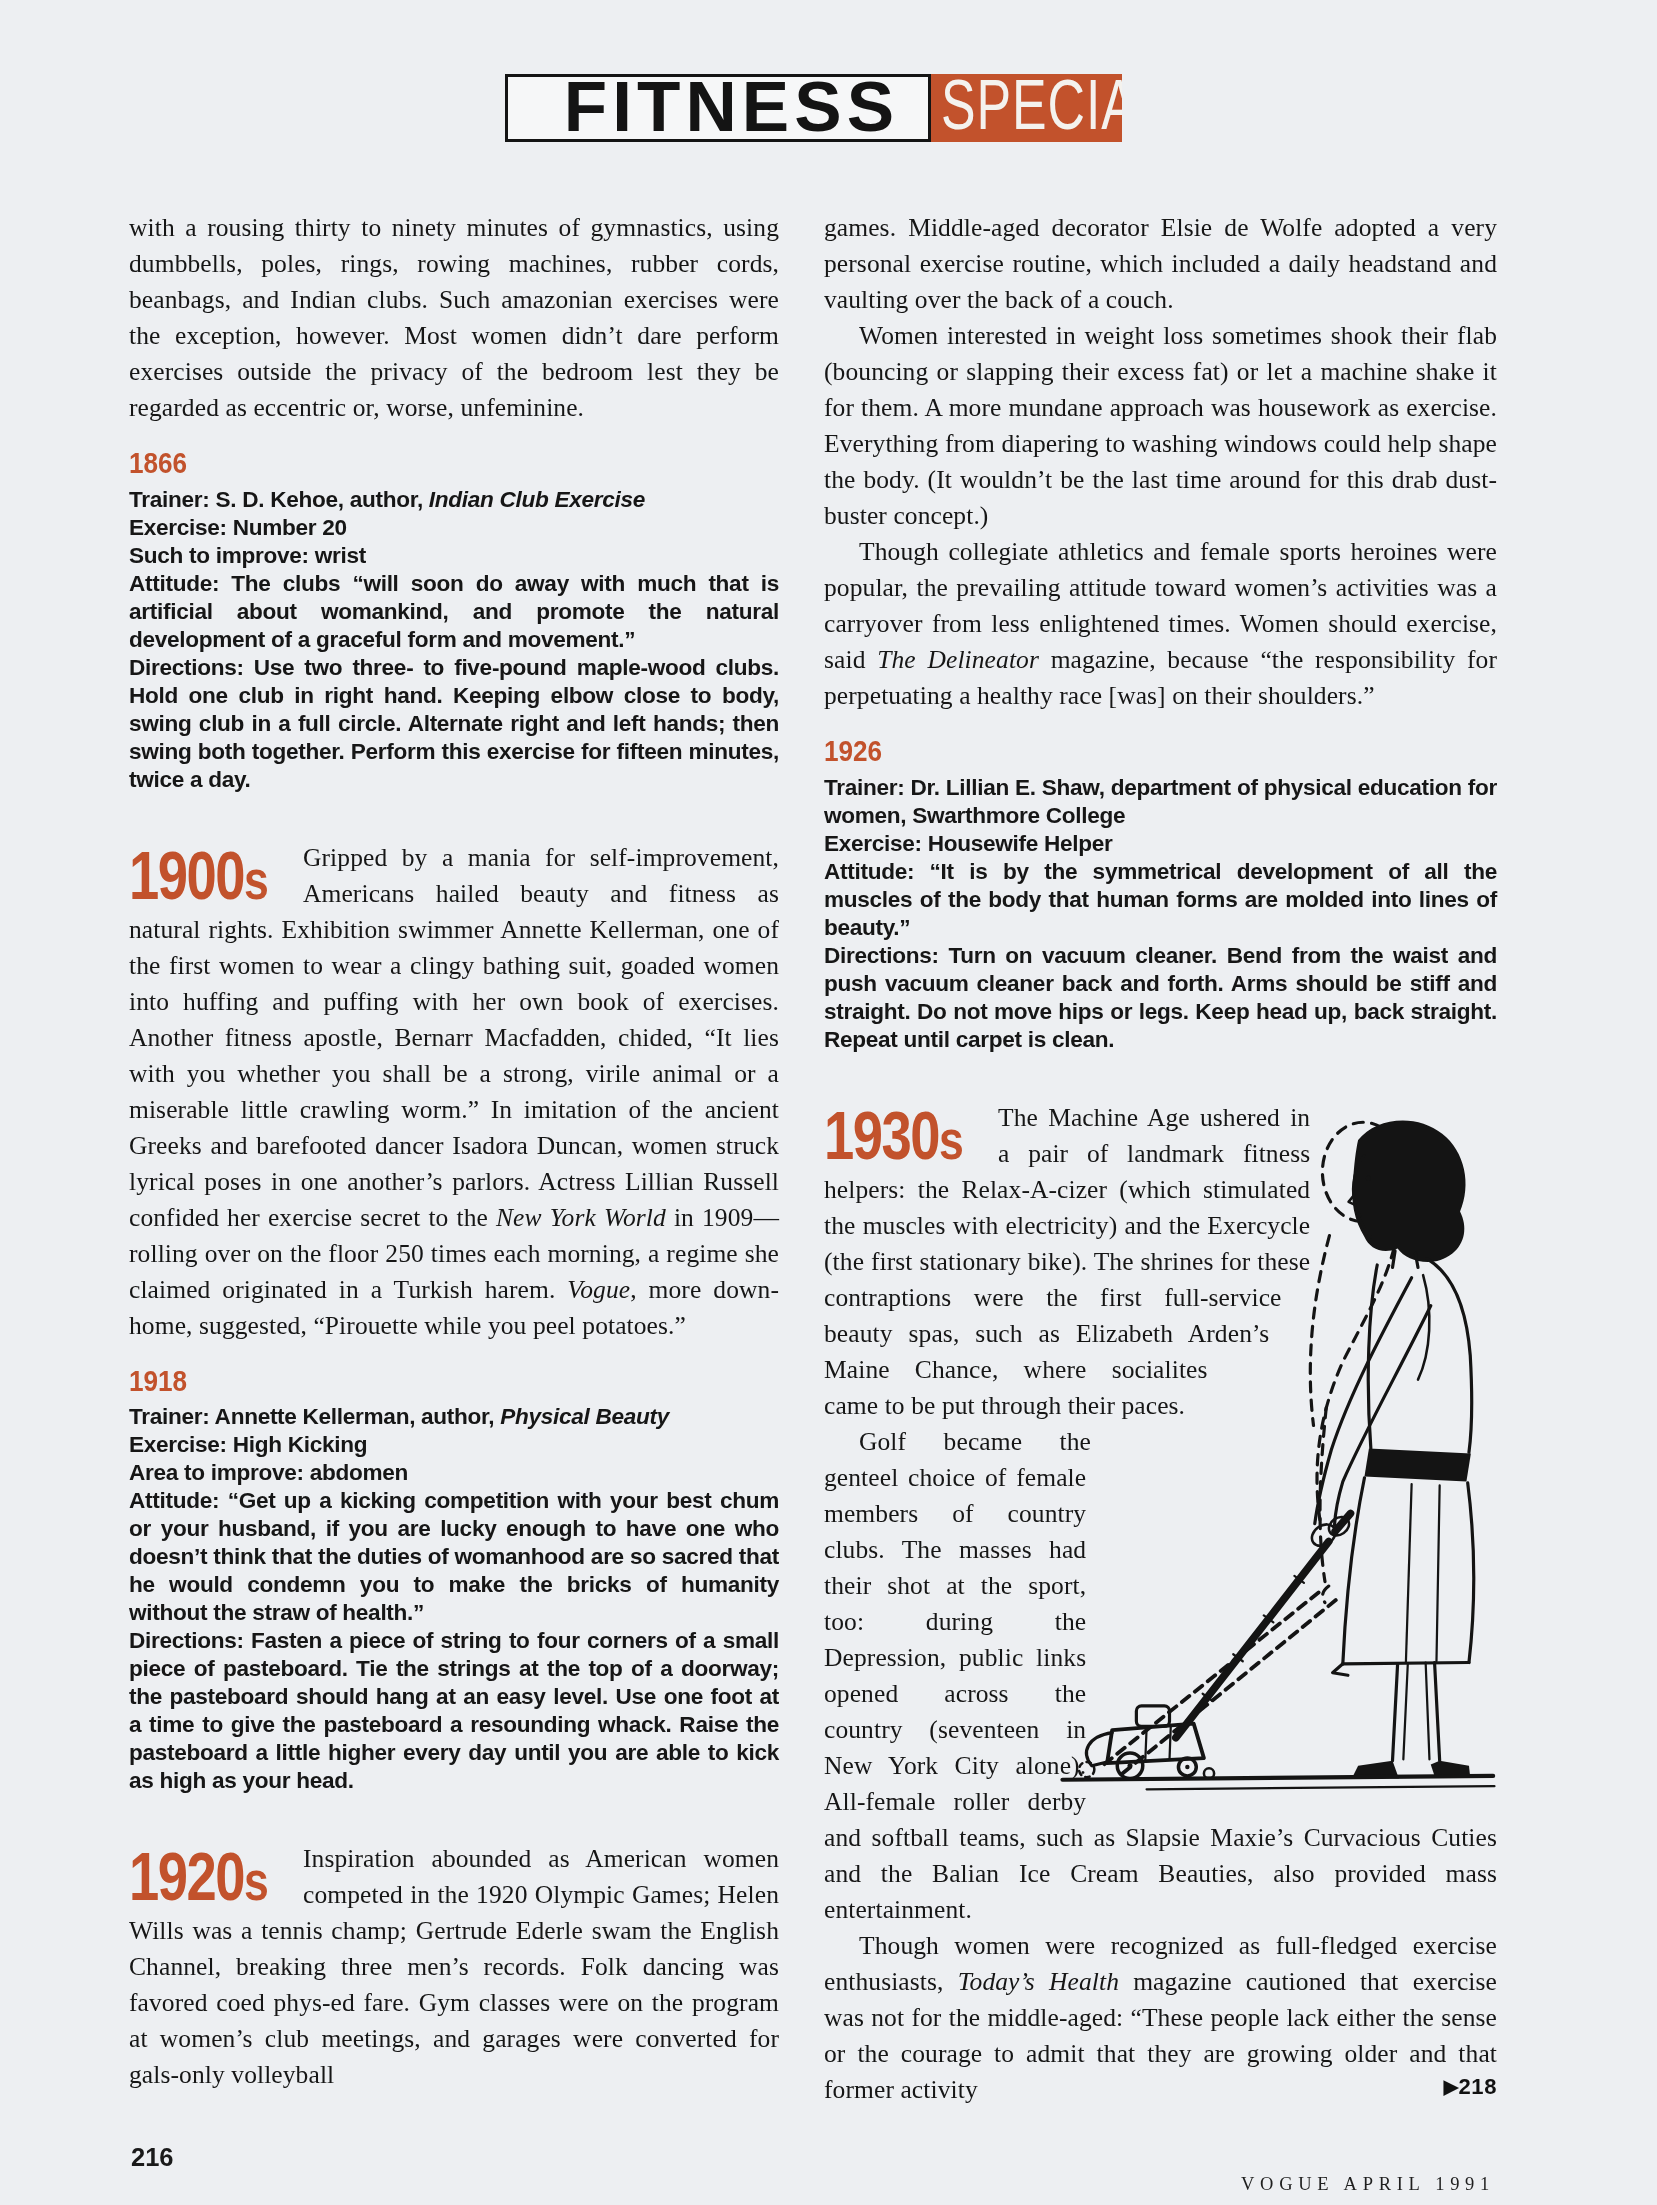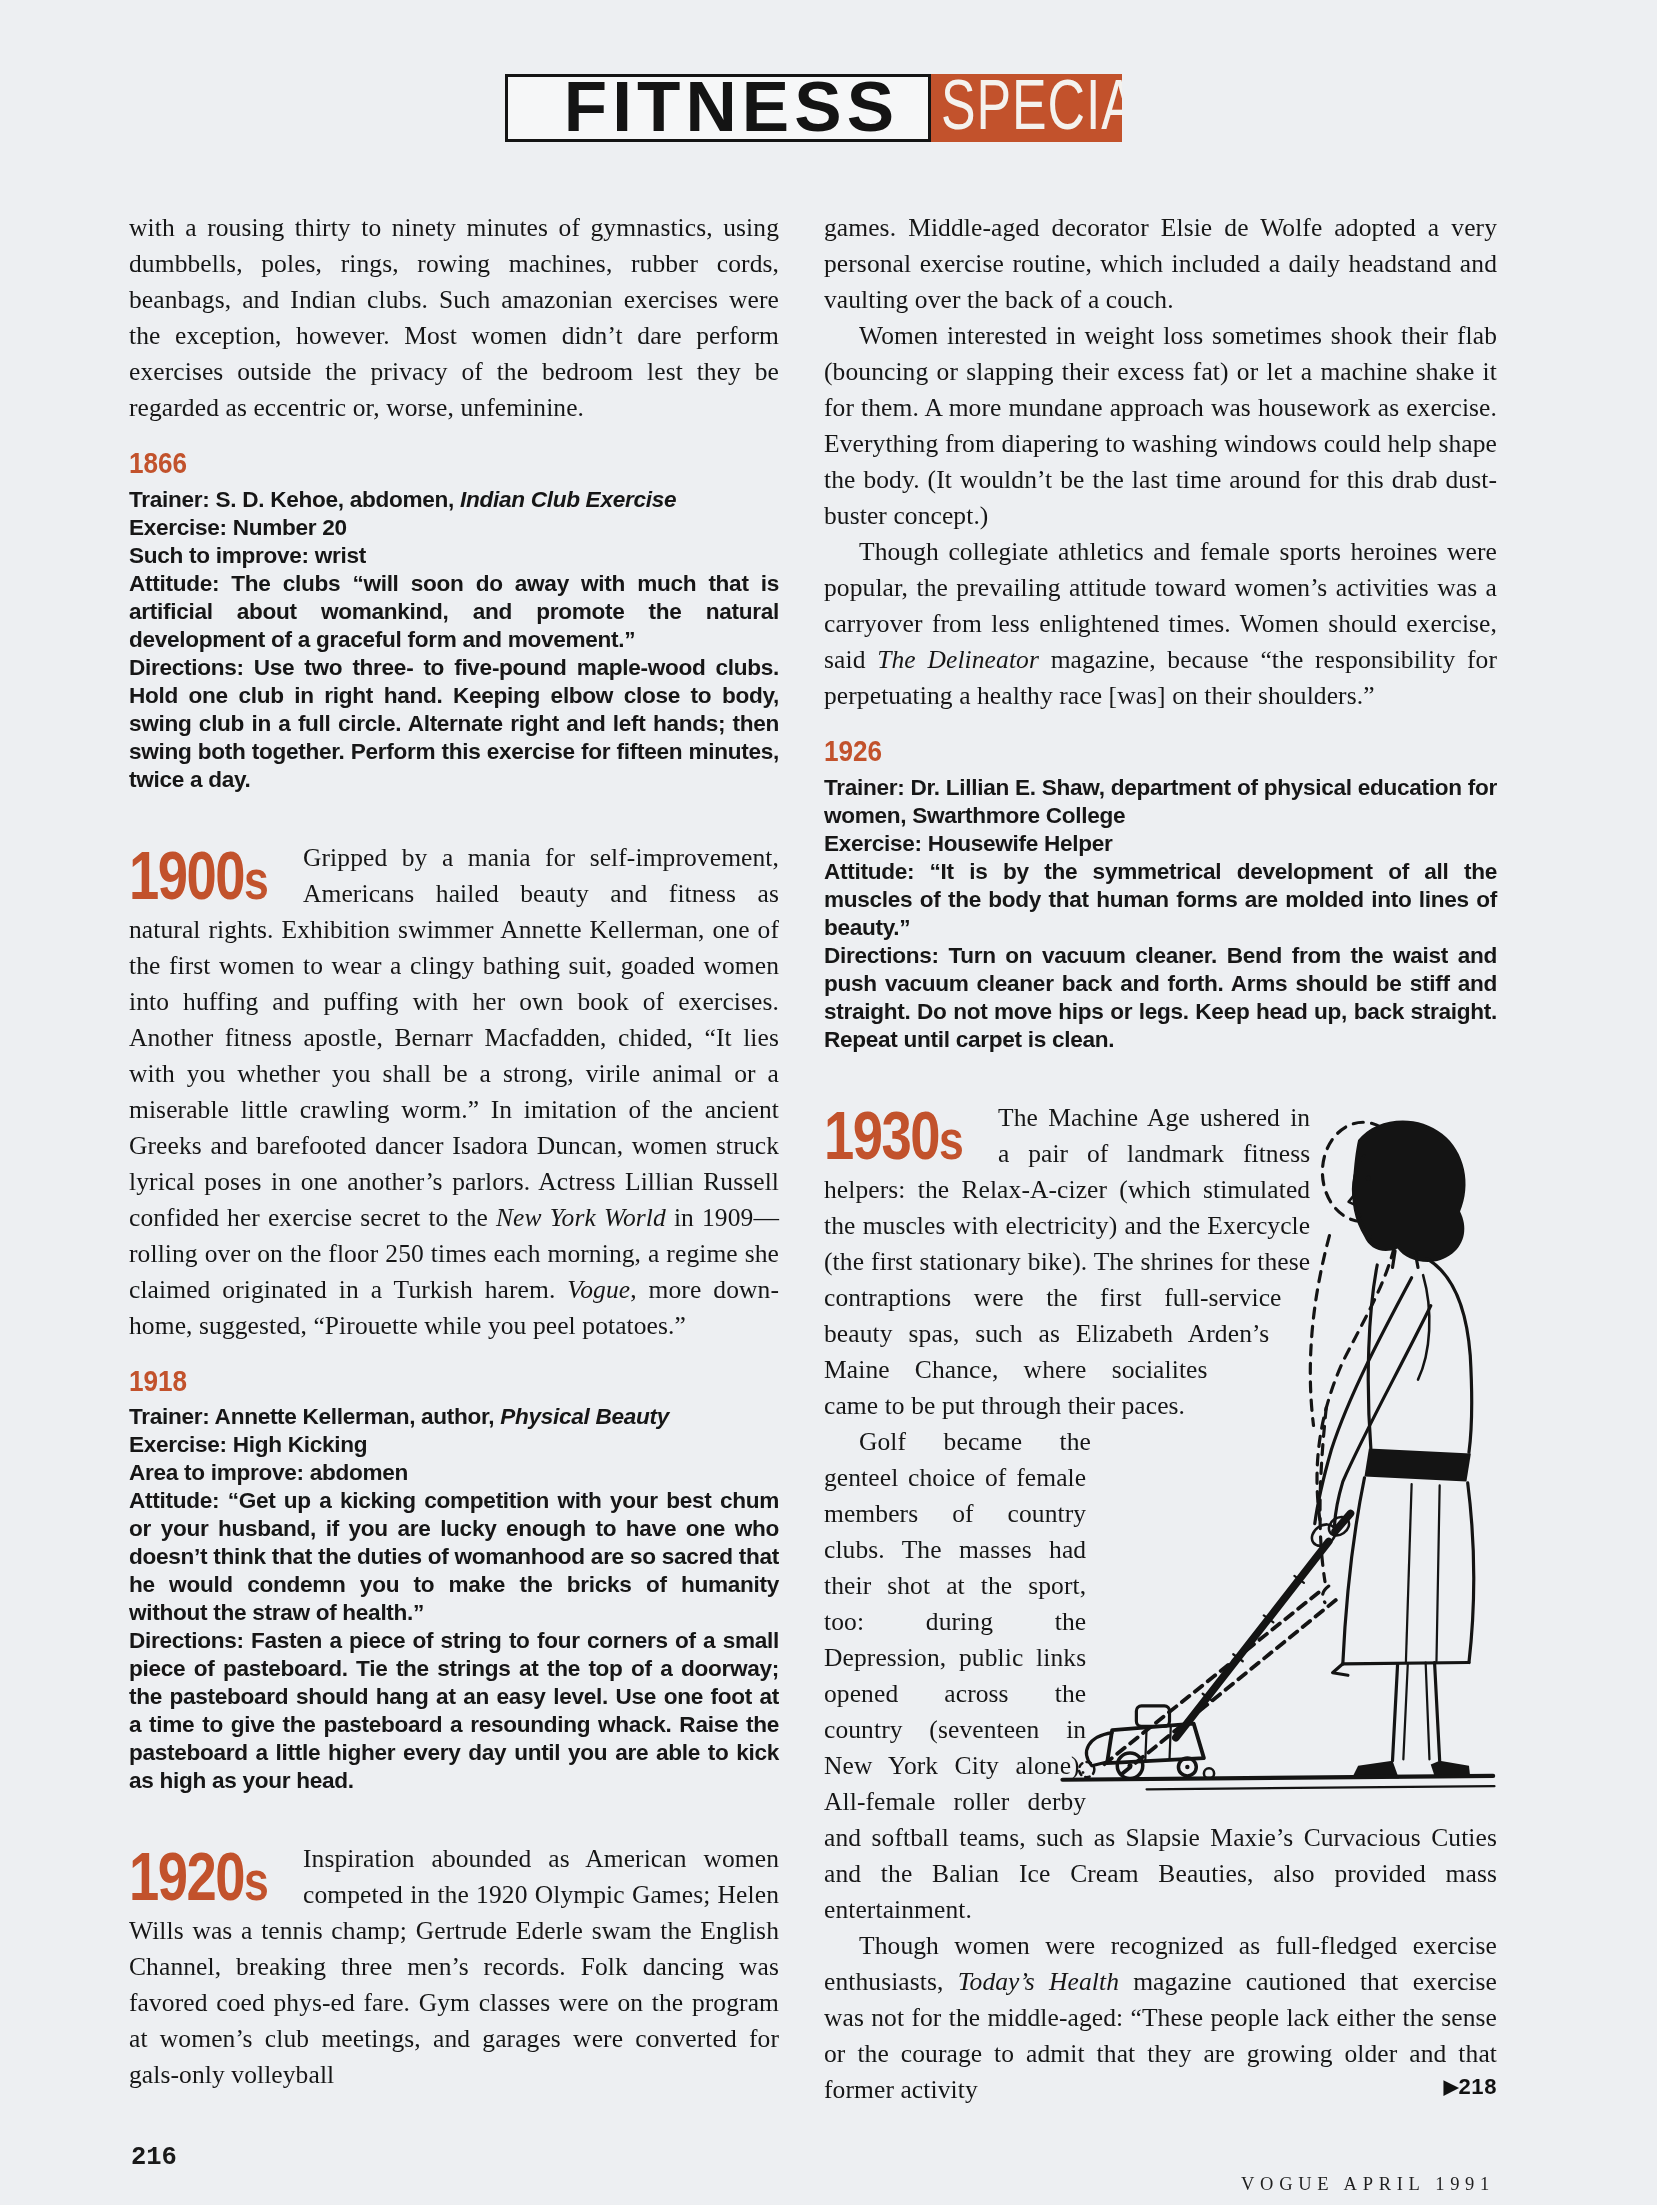--- a/index.html
+++ b/index.html
@@ -73,21 +73,21 @@
   .p-last{position:relative;}
   .cont{
     position:absolute; right:0; bottom:2.6px; white-space:nowrap;
     font-family:"Liberation Sans", sans-serif; font-weight:bold; color:#111;
   }
   .cont .tri{font-size:19px; vertical-align:1.3px;}
   .cont .num{font-size:22px; letter-spacing:0.6px;}
   
   .page-num{
     position:absolute; left:131px; top:2143px;
-    font-family:Liberation Mono, monospace; font-weight:bold; font-size:25.5px; color:#1a1a1a;
+    font-family:Liberation Sans, sans-serif; font-weight:bold; font-size:25.5px; color:#1a1a1a;
   }
   .magazine{
     position:absolute; right:162px; top:2150px;
     font-family:Liberation Serif, serif; font-size:18.5px; letter-spacing:5.7px; color:#1f1f1f;margin-top:24px;
   }
   :root{--accent:#c2522c;}
 </style>
 </head>
 <body>
 
@@ -104,21 +104,21 @@
 
   <div class="col col-left">
 
     <p class="body-p"><span>with a rousing thirty to ninety minutes of gymnastics, using dumbbells, poles, rings, rowing machines, rubber cords, beanbags, and Indian clubs. Such amazonian exercises were the exception, however. Most women didn’t dare perform exercises outside the privacy of the bedroom lest they be regarded as eccentric or, worse, unfeminine.</span></p>
 
     <div>
       <div class="year-head">
         <span>1866</span>
       </div>
       <div class="info">
-        <p><span>Trainer: S. D. Kehoe, abdomen, </span><span class="it">Indian Club Exercise</span></p>
+        <p><span>Trainer: S. D. Kehoe, author, </span><span class="it">Indian Club Exercise</span></p>
         <p><span>Exercise: Number 20</span></p>
         <p><span>Such to improve: wrist</span></p>
         <p><span>Attitude: The clubs “will soon do away with much that is artificial about womankind, and promote the natural development of a graceful form and movement.”</span></p>
         <p><span>Directions: Use two three- to five-pound maple-wood clubs. Hold one club in right hand. Keeping elbow close to body, swing club in a full circle. Alternate right and left hands; then swing both together. Perform this exercise for fifteen minutes, twice a day.</span></p>
       </div>
     </div>
 
     <div class="decade-block">
       <div class="decade">
         <span class="decade-inner"><span>1900</span><span class="suf">s</span></span>

